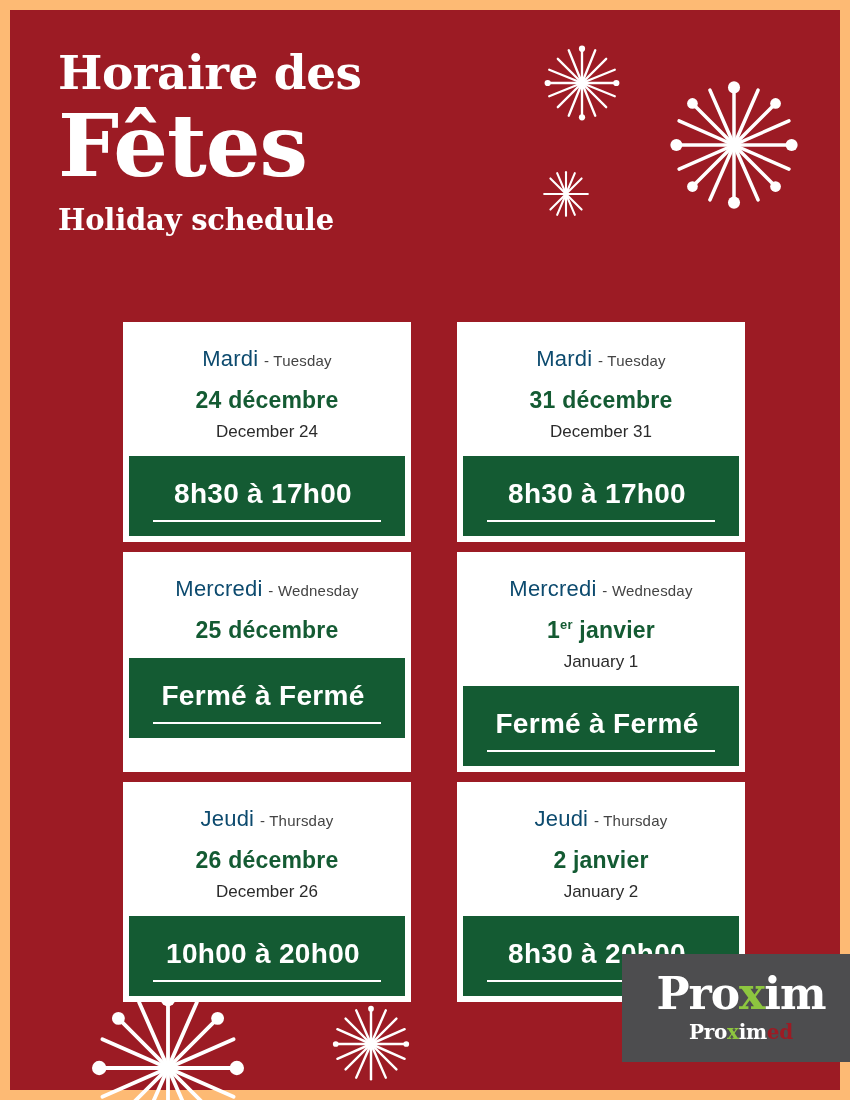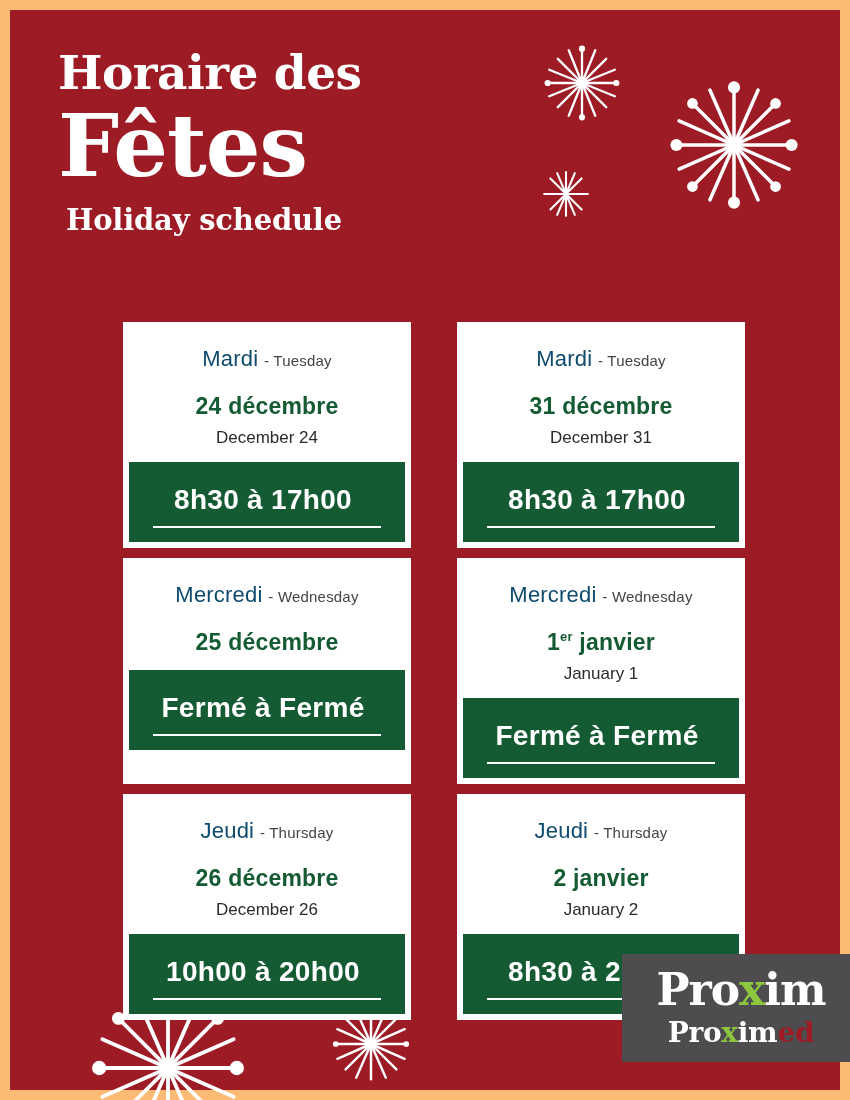--- a/index.html
+++ b/index.html
@@ -43,21 +43,20 @@
     letter-spacing: -1px;
     margin-top: 6px;
   }
   .title-sub {
     font-family: "DejaVu Serif", serif;
     font-weight: bold;
     font-size: 29px;
     color: #ffffff;
     margin-top: 14px;
     letter-spacing: -0.2px;
-    margin-left: 8px;
   }
   
   .flake { position: absolute; }
   .flake svg { display: block; }
   #flake-top-small   { left: 533px; top: 34px; }
   #flake-top-tiny    { left: 530px; top: 158px; }
   #flake-top-large   { left: 657px; top: 68px; }
   #flake-bot-large   { left: 78px;  top: 978px; }
   #flake-bot-small   { left: 320px; top: 993px; }
   
@@ -83,21 +82,21 @@
     color: #333333;
     font-size: 20px;
     letter-spacing: 0.2px;
   }
   .day-fr { font-size: 22px; color: #0c4a6e; }
   .day-en { font-size: 15px; color: #444444; }
   .date-fr {
     color: #145b33;
     font-weight: bold;
     font-size: 23px;
-    margin-top: 21px;
+    margin-top: 15px;
     letter-spacing: 0.2px;
   }
   .date-fr sup { font-size: 13px; vertical-align: super; }
   .date-en {
     color: #2b2b2b;
     font-size: 17px;
     margin-top: 8px;
   }
   .card-hours {
     background: #145b33;
@@ -138,21 +137,21 @@
     font-size: 44px;
     color: #ffffff;
     line-height: 1;
     letter-spacing: -1px;
     position: relative;
   }
   .logo-main .x { color: #8dc63f; }
   .logo-sub {
     font-family: "DejaVu Serif", serif;
     font-weight: bold;
-    font-size: 28px;
+    font-size: 20px;
     color: #ffffff;
     margin-top: 4px;
     letter-spacing: -0.3px;
   }
   .logo-sub .x { color: #8dc63f; }
   .logo-sub .ed { color: #9c1b24; }
 </style>
 </head>
 <body>
 

